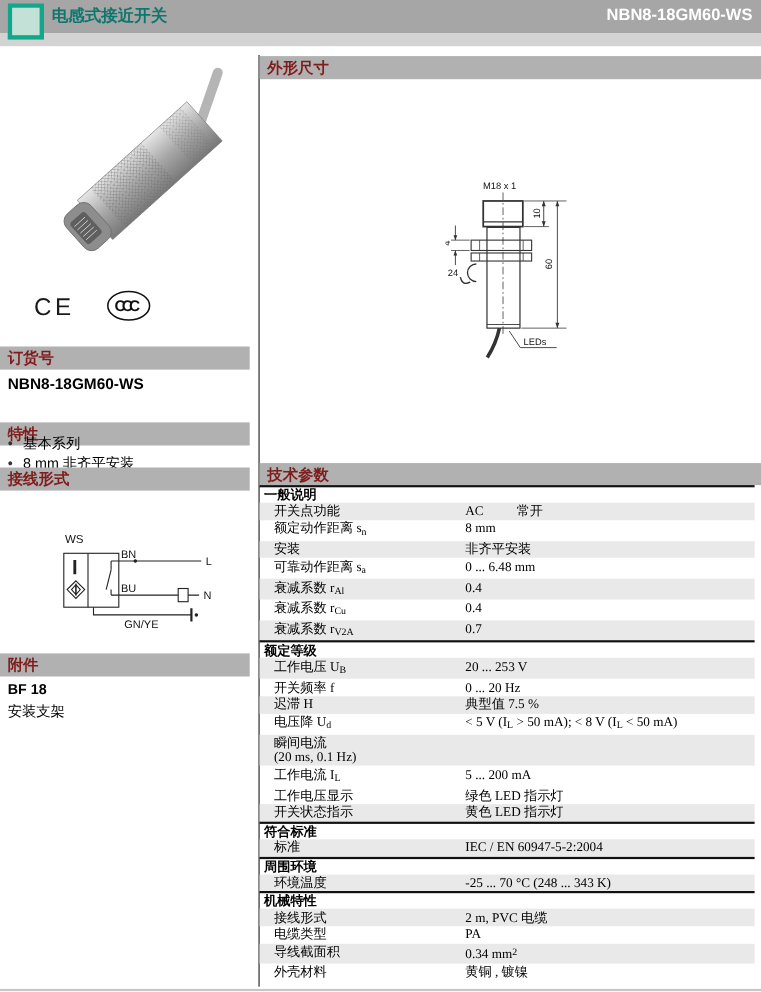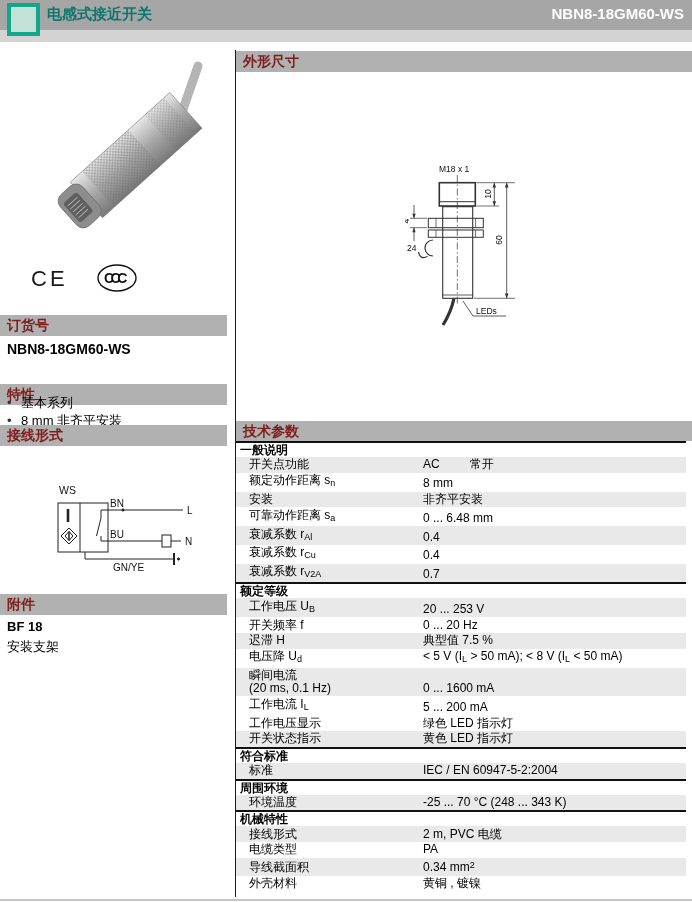--- a/index.html
+++ b/index.html
@@ -36,21 +36,21 @@
   .photo-svg  { position:absolute; left:28px; top:60px; }
   .ce-mark    { position:absolute; left:30px; top:264px; }
   .ccc-mark   { position:absolute; left:96px; top:262px; }
   .wiring-svg { position:absolute; left:35px; top:478px; }
   .dims-svg   { position:absolute; left:405px; top:152px; }
 
   
   #spec-table { position:absolute; left:236px; top:441px; width:456px; font-size:12px; }
   .spec-sec-header { border-top:2px solid #111; font-weight:bold; font-size:12px;
                      line-height:13px; padding:1px 0 0 4px; height:16px; width:450px; }
-  .spec-row { display:flex; width:450px; line-height:13px; padding:1.4px 0; align-items:flex-end; }
+  .spec-row { display:flex; width:450px; line-height:13px; padding:1.4px 0; align-items:flex-start;font-family:Liberation Serif, serif; }
   .spec-row.alt { background:#e9e9e9; }
   .spec-row .lbl { width:187px; padding-left:13px; flex:none; }
   .spec-row .val { flex:1; }
   .spec-row .val .v2 { margin-left:30px; }
   sub { font-size:9px; vertical-align:-2px; }
   sup { font-size:9px; vertical-align:3px; }
 
   svg text { font-family:"Liberation Sans","DejaVu Sans",sans-serif; }
 </style>
 </head>
@@ -263,21 +263,20 @@
       <div class="spec-row alt">
         <div class="lbl">迟滞 H</div>
         <div class="val"><span>典型值 7.5 %</span></div>
       </div>
       <div class="spec-row">
         <div class="lbl">电压降  U<sub>d</sub></div>
         <div class="val"><span>&lt; 5 V (I<sub>L</sub> &gt; 50 mA); &lt; 8 V (I<sub>L</sub> &lt; 50 mA)</span></div>
       </div>
       <div class="spec-row alt">
         <div class="lbl">瞬间电流<br>(20 ms, 0.1 Hz)</div>
-        <div class="val"><span>0 ... 1600 mA</span></div>
       </div>
       <div class="spec-row">
         <div class="lbl">工作电流  I<sub>L</sub></div>
         <div class="val"><span>5 ... 200 mA</span></div>
       </div>
       <div class="spec-row">
         <div class="lbl">工作电压显示</div>
         <div class="val"><span>绿色 LED 指示灯</span></div>
       </div>
       <div class="spec-row alt">

